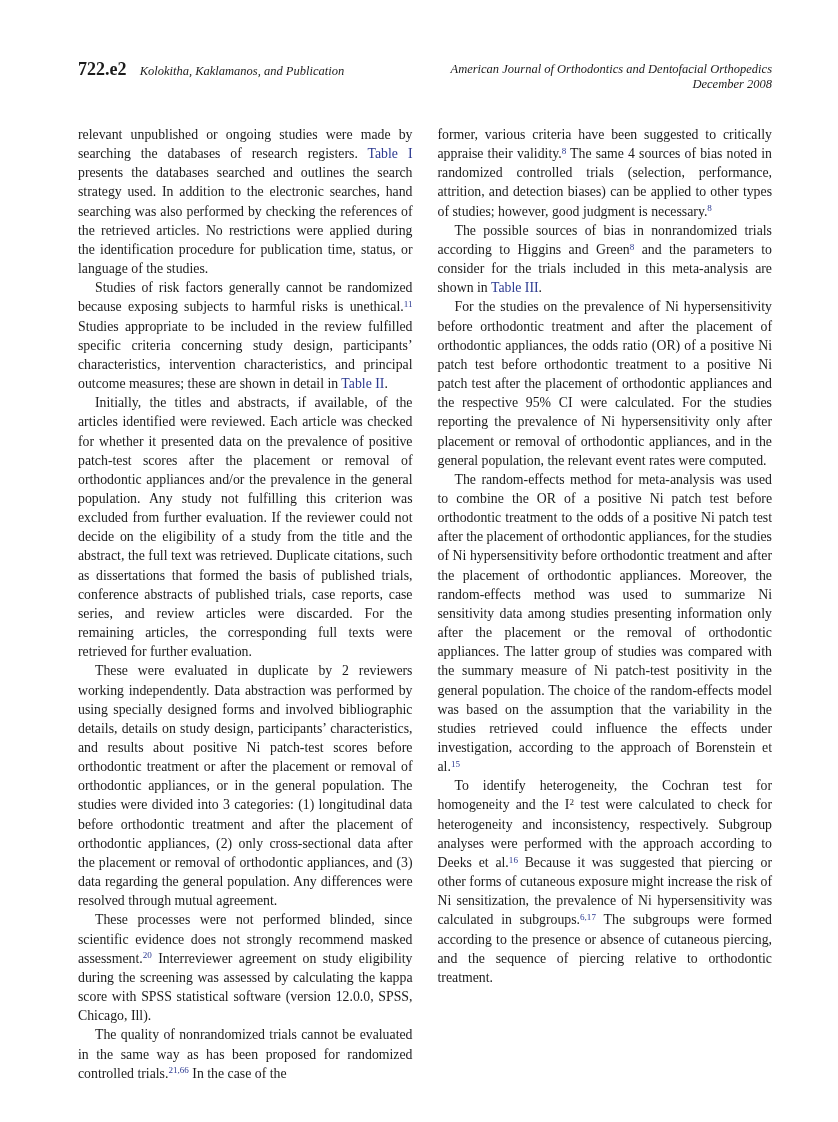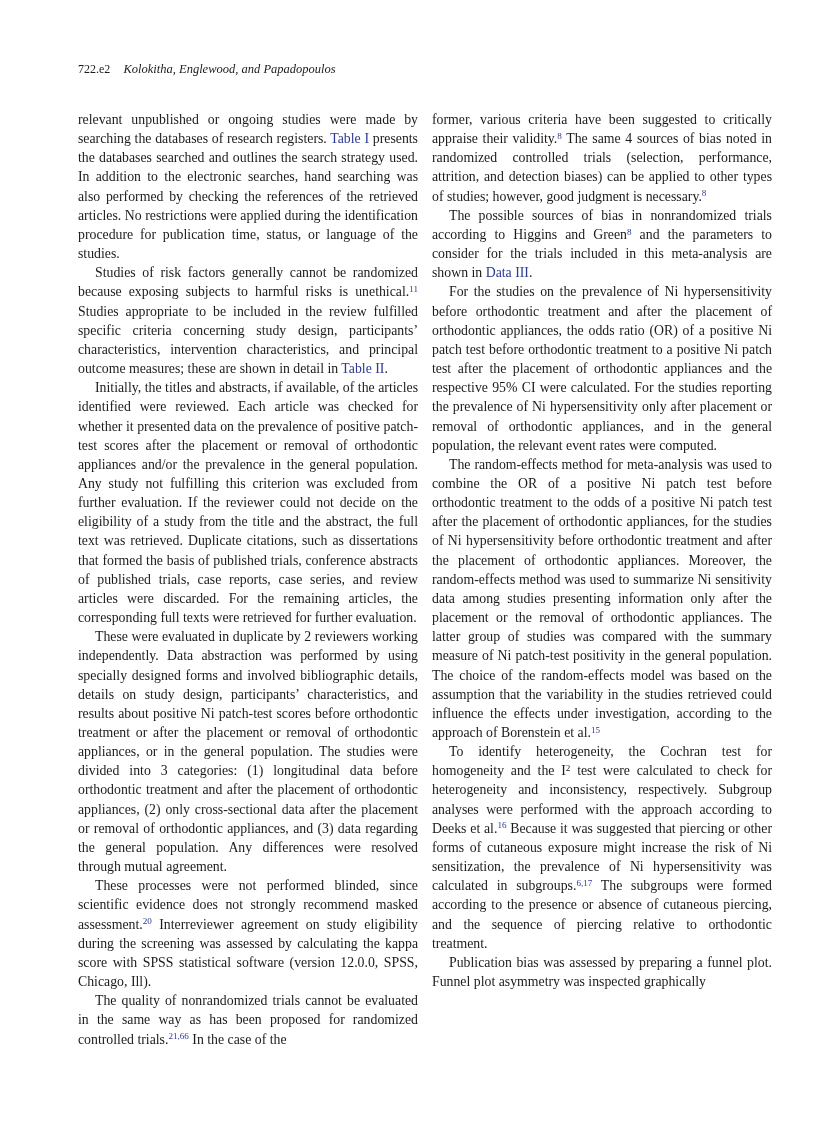--- a/index.html
+++ b/index.html
@@ -21,34 +21,34 @@
   .header {
     display: flex;
     justify-content: space-between;
     align-items: flex-start;
     padding: 62px 66px 0 78px;
     font-size: 12.5px;
     line-height: 15px;
   }
   .header-left { white-space: nowrap; }
   .folio {
-    font-weight: normal;
+    font-weight: bold;
     font-style: normal;
-    font-size: 12px;
+    font-size: 18px;
     margin-right: 10px;
   }
   .authors { font-style: italic; }
   .header-right {
     text-align: right;
     font-style: italic;
     white-space: nowrap;
   }
   .content {
     display: flex;
-    gap: 14px;
+    gap: 25px;
     padding: 0 66px 0 78px;
     margin-top: 33px;
   }
   .col {
     width: 340px;
     font-size: 13.8px;
     line-height: 19.15px;
   }
   .para {
     margin: 0;
@@ -65,36 +65,39 @@
   }
 </style>
 </head>
 <body>
 
 <div class="page">
 
   <div class="header">
     <div class="header-left">
       <span class="folio">722.e2</span>
-      <span class="authors">Kolokitha, Englewood, and Papadopoulos</span>
+      <span class="authors">Kolokitha, Kaklamanos, and Publication</span>
+    </div>
+    <div class="header-right">
+      <div>American Journal of Orthodontics and Dentofacial Orthopedics</div>
+      <div>December 2008</div>
     </div>
   </div>
 
   <div class="content">
     <div class="col">
         <p class="para">relevant unpublished or ongoing studies were made by searching the databases of research registers. <span class="link">Table I</span> presents the databases searched and outlines the search strategy used. In addition to the electronic searches, hand searching was also performed by checking the references of the retrieved articles. No restrictions were applied during the identification procedure for publication time, status, or language of the studies.</p>
         <p class="para indent">Studies of risk factors generally cannot be randomized because exposing subjects to harmful risks is unethical.<sup class="sup link">11</sup> Studies appropriate to be included in the review fulfilled specific criteria concerning study design, participants’ characteristics, intervention characteristics, and principal outcome measures; these are shown in detail in <span class="link">Table II</span>.</p>
         <p class="para indent">Initially, the titles and abstracts, if available, of the articles identified were reviewed. Each article was checked for whether it presented data on the prevalence of positive patch-test scores after the placement or removal of orthodontic appliances and/or the prevalence in the general population. Any study not fulfilling this criterion was excluded from further evaluation. If the reviewer could not decide on the eligibility of a study from the title and the abstract, the full text was retrieved. Duplicate citations, such as dissertations that formed the basis of published trials, conference abstracts of published trials, case reports, case series, and review articles were discarded. For the remaining articles, the corresponding full texts were retrieved for further evaluation.</p>
         <p class="para indent">These were evaluated in duplicate by 2 reviewers working independently. Data abstraction was performed by using specially designed forms and involved bibliographic details, details on study design, participants’ characteristics, and results about positive Ni patch-test scores before orthodontic treatment or after the placement or removal of orthodontic appliances, or in the general population. The studies were divided into 3 categories: (1) longitudinal data before orthodontic treatment and after the placement of orthodontic appliances, (2) only cross-sectional data after the placement or removal of orthodontic appliances, and (3) data regarding the general population. Any differences were resolved through mutual agreement.</p>
         <p class="para indent">These processes were not performed blinded, since scientific evidence does not strongly recommend masked assessment.<sup class="sup link">20</sup> Interreviewer agreement on study eligibility during the screening was assessed by calculating the kappa score with SPSS statistical software (version 12.0.0, SPSS, Chicago, Ill).</p>
         <p class="para indent">The quality of nonrandomized trials cannot be evaluated in the same way as has been proposed for randomized controlled trials.<sup class="sup link">21,66</sup> In the case of the</p>
       </div>
     <div class="col">
         <p class="para">former, various criteria have been suggested to critically appraise their validity.<sup class="sup link">8</sup> The same 4 sources of bias noted in randomized controlled trials (selection, performance, attrition, and detection biases) can be applied to other types of studies; however, good judgment is necessary.<sup class="sup link">8</sup></p>
-        <p class="para indent">The possible sources of bias in nonrandomized trials according to Higgins and Green<sup class="sup link">8</sup> and the parameters to consider for the trials included in this meta-analysis are shown in <span class="link">Data III</span>.</p>
+        <p class="para indent">The possible sources of bias in nonrandomized trials according to Higgins and Green<sup class="sup link">8</sup> and the parameters to consider for the trials included in this meta-analysis are shown in <span class="link">Table III</span>.</p>
         <p class="para indent">For the studies on the prevalence of Ni hypersensitivity before orthodontic treatment and after the placement of orthodontic appliances, the odds ratio (OR) of a positive Ni patch test before orthodontic treatment to a positive Ni patch test after the placement of orthodontic appliances and the respective 95% CI were calculated. For the studies reporting the prevalence of Ni hypersensitivity only after placement or removal of orthodontic appliances, and in the general population, the relevant event rates were computed.</p>
         <p class="para indent">The random-effects method for meta-analysis was used to combine the OR of a positive Ni patch test before orthodontic treatment to the odds of a positive Ni patch test after the placement of orthodontic appliances, for the studies of Ni hypersensitivity before orthodontic treatment and after the placement of orthodontic appliances. Moreover, the random-effects method was used to summarize Ni sensitivity data among studies presenting information only after the placement or the removal of orthodontic appliances. The latter group of studies was compared with the summary measure of Ni patch-test positivity in the general population. The choice of the random-effects model was based on the assumption that the variability in the studies retrieved could influence the effects under investigation, according to the approach of Borenstein et al.<sup class="sup link">15</sup></p>
         <p class="para indent">To identify heterogeneity, the Cochran test for homogeneity and the I<sup class="sup">2</sup> test were calculated to check for heterogeneity and inconsistency, respectively. Subgroup analyses were performed with the approach according to Deeks et al.<sup class="sup link">16</sup> Because it was suggested that piercing or other forms of cutaneous exposure might increase the risk of Ni sensitization, the prevalence of Ni hypersensitivity was calculated in subgroups.<sup class="sup link">6,17</sup> The subgroups were formed according to the presence or absence of cutaneous piercing, and the sequence of piercing relative to orthodontic treatment.</p>
-        <p class="para indent">Publication bias was assessed by preparing a funnel plot. Funnel plot asymmetry was inspected graphically</p>
       </div>
   </div>
 
 </div>
 
 </body></html>

